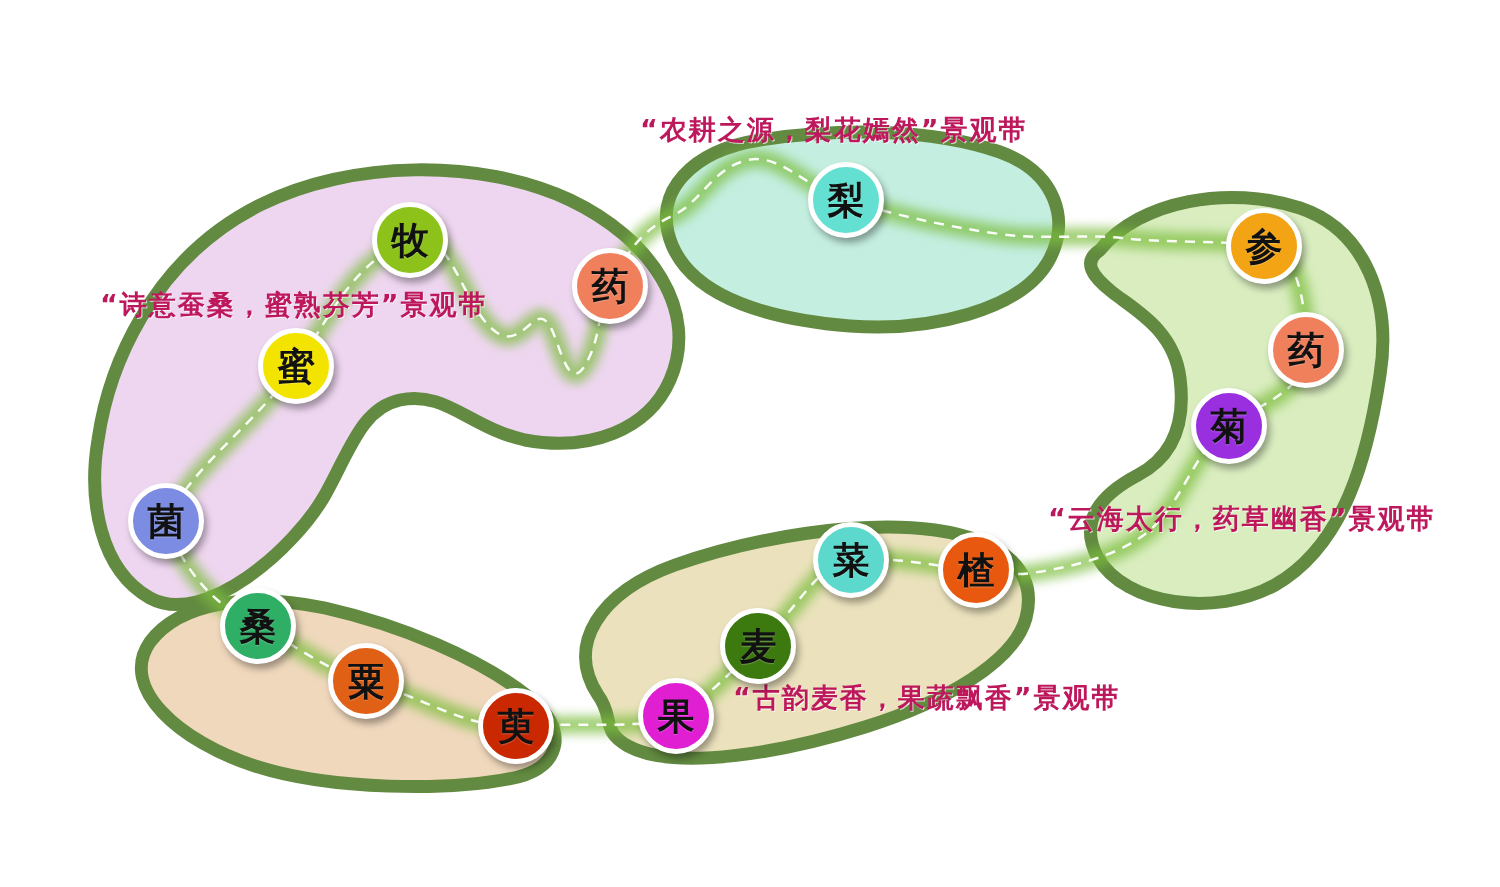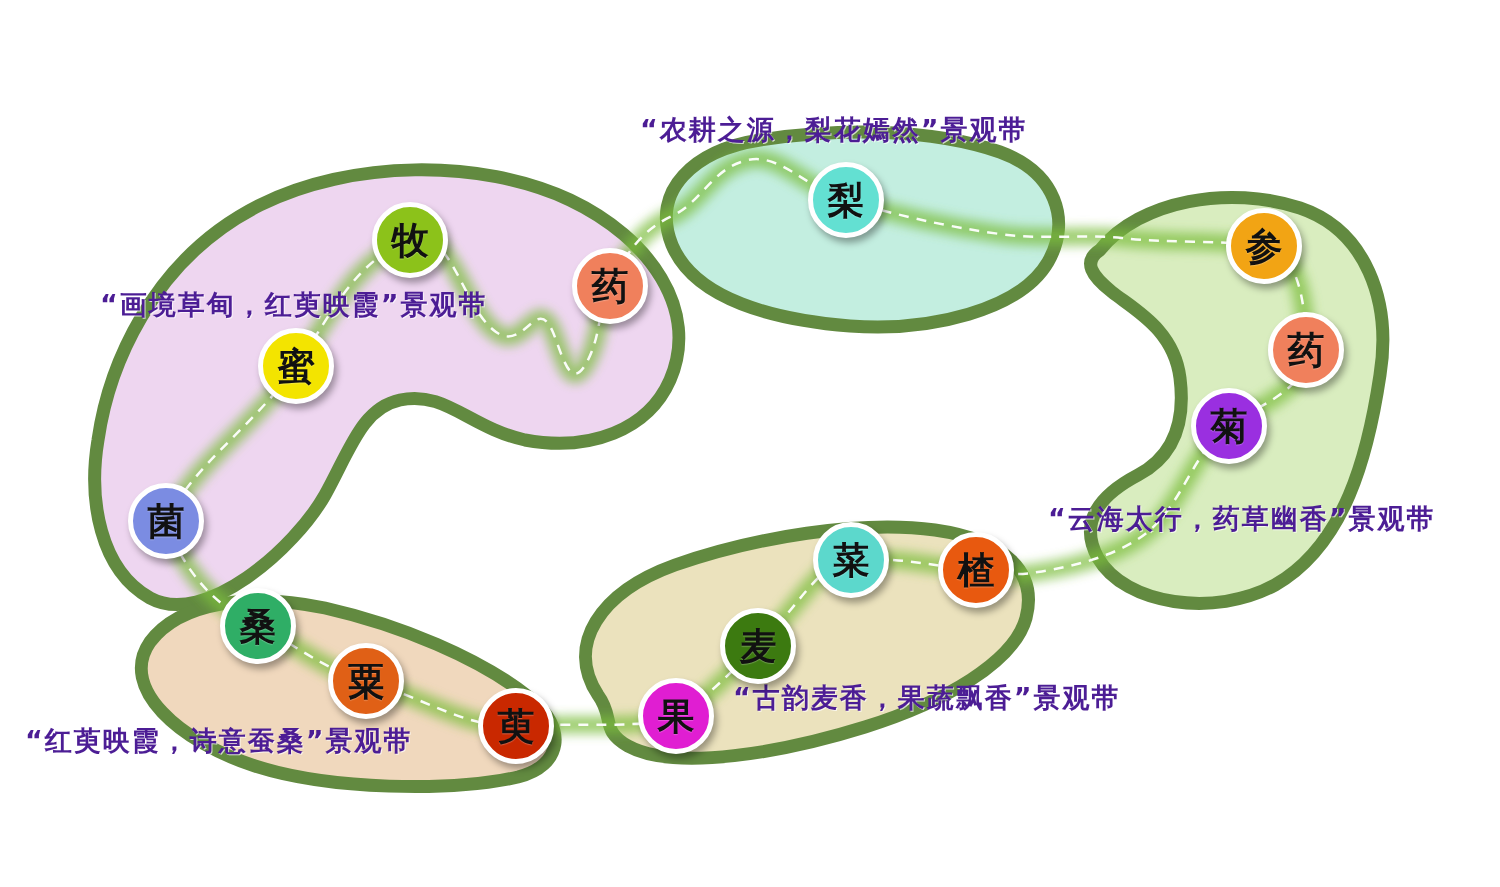--- a/index.html
+++ b/index.html
@@ -12,21 +12,21 @@
     position:absolute; width:66px; height:66px; border-radius:50%;
     border:5px solid #ffffff; box-shadow:3px 5px 7px rgba(0,0,0,0.35);
     display:flex; align-items:center; justify-content:center;
     transform:translate(-50%,-50%);
   }
   .node span {
     font-size:37px; font-weight:bold; color:#111111; line-height:1;
     text-shadow:0 1px 1px rgba(255,255,255,0.25);
   }
   .belt-label {
-    position:absolute; font-size:27px; font-weight:900; color:#4c1d95;
+    position:absolute; font-size:27px; font-weight:900; color:#be185d;
     letter-spacing:2px; white-space:nowrap;
     text-shadow:1px 1px 0 rgba(255,255,255,0.7);
   }
 </style>
 </head>
 <body>
 
 <div class="stage">
 
   <svg class="map" width="1500" height="887" viewBox="0 0 1500 887">
@@ -103,24 +103,23 @@
              C 785,752 675,772 628,746
              C 600,730 615,718 598,695 Z" fill="#ebe2bd" stroke="#628a40"></path>
 
     <g filter="url(#soften)">
       <use href="#routePath" stroke-width="26" stroke-opacity="0.30" stroke-linecap="round" stroke="#7cbd3e"></use>
       <use href="#routePath" stroke-width="13" stroke-opacity="0.55" stroke-linecap="round" stroke="#7cbd3e"></use>
     </g>
     <use href="#routePath" stroke-width="2.5" stroke-dasharray="10 8" stroke-opacity="0.95" stroke="#ffffff"></use>
   </svg>
 
-  <div class="belt-label" style="left:100px; top:287px;">“画境草甸，红萸映霞”景观带</div>
+  <div class="belt-label" style="left:100px; top:287px;">“诗意蚕桑，蜜熟芬芳”景观带</div>
   <div class="belt-label" style="left:640px; top:112px;">“农耕之源，梨花嫣然”景观带</div>
   <div class="belt-label" style="left:1048px; top:494px;margin-top:7px;">“云海太行，药草幽香”景观带</div>
-  <div class="belt-label" style="left:25px; top:723px;">“红萸映霞，诗意蚕桑”景观带</div>
   <div class="belt-label" style="left:733px; top:680px;text-align:right;">“古韵麦香，果蔬飘香”景观带</div>
 
   <div class="node" style="left: 410px; top: 240px; background: rgb(140, 194, 26);">
     <span>牧</span>
     </div>
   <div class="node" style="left: 610px; top: 286px; background: rgb(240, 128, 92);">
     <span>药</span>
     </div>
   <div class="node" style="left: 296px; top: 366px; background: rgb(243, 228, 0);">
     <span>蜜</span>

